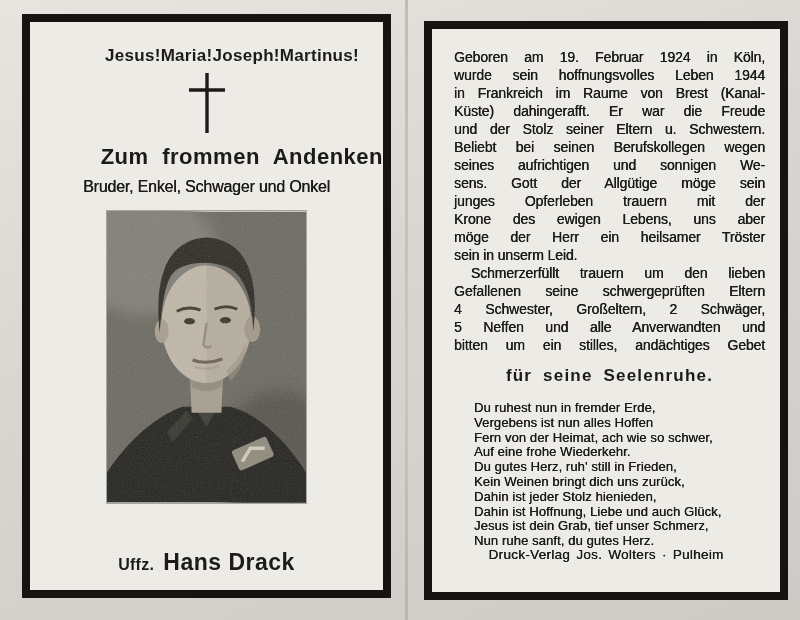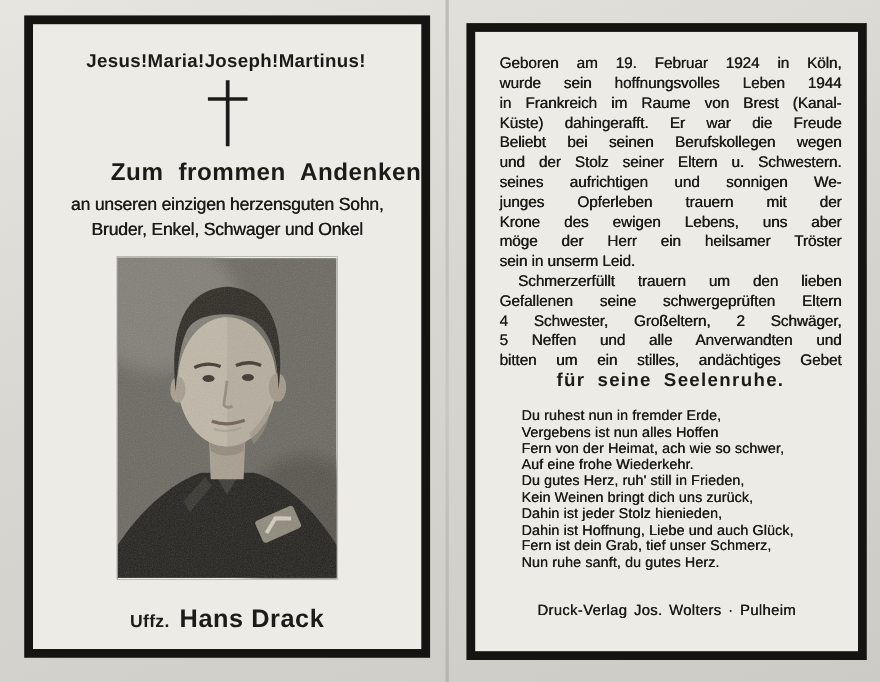--- a/index.html
+++ b/index.html
@@ -19,21 +19,21 @@
   .panel {
     position: absolute; box-sizing: border-box;
     background: var(--paper, #ecebe5);
     border: 8px solid var(--frame_black, #151412);
   }
   .left-panel  { left: 22px;  top: 14px; width: 369px; height: 584px; }
   .right-panel { left: 424px; top: 21px; width: 364px; height: 579px; padding: 19px 15px 0 22px; }
 
   
   .invocation {
-    margin: 24px 24px 0 22px; display: flex; justify-content: center;
+    margin: 24px 24px 0 22px; display: flex; justify-content: flex-end;
     font-size: 17px; font-weight: 700; letter-spacing: 0.3px;
   }
   .cross-wrap { margin-top: 6px; height: 62px; text-align: center; }
   .memorial-heading {
     margin: 10px 0 0; text-align: right; white-space: nowrap;
     font-size: 22px; font-weight: 700; letter-spacing: 0.5px; word-spacing: 7px;
   }
   .dedication { margin-top: 5px; text-align: center; }
   .dedication-line {
     font-size: 16px; line-height: 23px; font-weight: 500; letter-spacing: -0.2px;
@@ -49,21 +49,21 @@
   .rank { font-size: 16px; font-weight: 700; letter-spacing: 0.3px; }
   .deceased-name { font-size: 23px; font-weight: 700; letter-spacing: 0.5px; margin-left: 9px; }
 
   
   .para { font-size: 14px; line-height: 18px; font-weight: 500;
           letter-spacing: -0.1px; text-shadow: 0.35px 0 0 currentColor; }
   .jline { text-align: justify; text-align-last: justify; }
   .para-obituary > .jline:last-child { text-align-last: left; }
   .para-mourning > .jline:first-child { text-indent: 1.2em; }
   .prayer {
-    margin-top: 0; text-align: center; font-size: 17px; font-weight: 700;
+    margin-top: 12px; text-align: center; font-size: 17px; font-weight: 700;
     letter-spacing: 1.2px; word-spacing: 5px;
   }
   .poem { margin: 15px 0 0 20px; }
   .poem-line { font-size: 13px; line-height: 14.8px; font-weight: 500;
                letter-spacing: 0.1px; text-shadow: 0.3px 0 0 currentColor; white-space: nowrap; }
   .printer {
     position: absolute; left: 0; right: 0; bottom: 30px; text-align: center;
     font-size: 13.5px; font-weight: 500; letter-spacing: 0.3px; word-spacing: 2px;
     text-shadow: 0.35px 0 0 currentColor;
   }
@@ -86,21 +86,20 @@
     <div class="cross-wrap">
       <svg width="42" height="62" viewBox="0 0 42 62" aria-hidden="true">
         <line x1="21" y1="1" x2="21" y2="61" stroke="#1c1b19" stroke-width="3.4"></line>
         <line x1="3" y1="18" x2="39" y2="18" stroke="#1c1b19" stroke-width="3.4"></line>
       </svg>
     </div>
 
     <h1 class="memorial-heading">Zum frommen Andenken</h1>
 
     <div class="dedication">
-        <div class="dedication-line">an unseren einzigen herzensguten Sohn,</div>
         <div class="dedication-line">Bruder, Enkel, Schwager und Onkel</div>
       </div>
 
     <figure class="photo-frame" style="margin-block:13px 0;">
       <svg viewBox="0 0 200 292" width="199" height="292" aria-hidden="true">
         <defs>
           <filter id="grain" x="0" y="0" width="100%" height="100%">
             <feTurbulence type="fractalNoise" baseFrequency="0.85" numOctaves="2" stitchTiles="stitch"></feTurbulence>
             <feColorMatrix type="saturate" values="0"></feColorMatrix>
           </filter>
@@ -150,23 +149,24 @@
     </div>
   </section>
 
   <section class="panel right-panel">
 
     <div class="para para-obituary">
         <div class="jline">Geboren am 19. Februar 1924 in Köln,</div>
         <div class="jline">wurde sein hoffnungsvolles Leben 1944</div>
         <div class="jline">in Frankreich im Raume von Brest (Kanal-</div>
         <div class="jline">Küste) dahingerafft. Er war die Freude</div>
+        <div class="jline">und der Stolz seiner Eltern u. Schwestern.</div>
         <div class="jline">Beliebt bei seinen Berufskollegen wegen</div>
-        <div class="jline">und der Stolz seiner Eltern u. Schwestern.</div>
         <div class="jline">seines aufrichtigen und sonnigen We-</div>
+        <div class="jline">sens. Gott der Allgütige möge sein</div>
         <div class="jline">junges Opferleben trauern mit der</div>
         <div class="jline">Krone des ewigen Lebens, uns aber</div>
         <div class="jline">möge der Herr ein heilsamer Tröster</div>
         <div class="jline">sein in unserm Leid.</div>
       </div>
 
     <div class="para para-mourning">
         <div class="jline">Schmerzerfüllt trauern um den lieben</div>
         <div class="jline">Gefallenen seine schwergeprüften Eltern</div>
         <div class="jline">4 Schwester, Großeltern, 2 Schwäger,</div>
@@ -178,19 +178,19 @@
 
     <div class="poem">
         <div class="poem-line">Du ruhest nun in fremder Erde,</div>
         <div class="poem-line">Vergebens ist nun alles Hoffen</div>
         <div class="poem-line">Fern von der Heimat, ach wie so schwer,</div>
         <div class="poem-line">Auf eine frohe Wiederkehr.</div>
         <div class="poem-line">Du gutes Herz, ruh' still in Frieden,</div>
         <div class="poem-line">Kein Weinen bringt dich uns zurück,</div>
         <div class="poem-line">Dahin ist jeder Stolz hienieden,</div>
         <div class="poem-line">Dahin ist Hoffnung, Liebe und auch Glück,</div>
-        <div class="poem-line">Fern ist dein Grab, tief unser Schmerz,</div>
+        <div class="poem-line">Jesus ist dein Grab, tief unser Schmerz,</div>
         <div class="poem-line">Nun ruhe sanft, du gutes Herz.</div>
       </div>
 
     <div class="printer">Druck-Verlag Jos. Wolters · Pulheim</div>
   </section>
 </div>
 
 </body></html>

